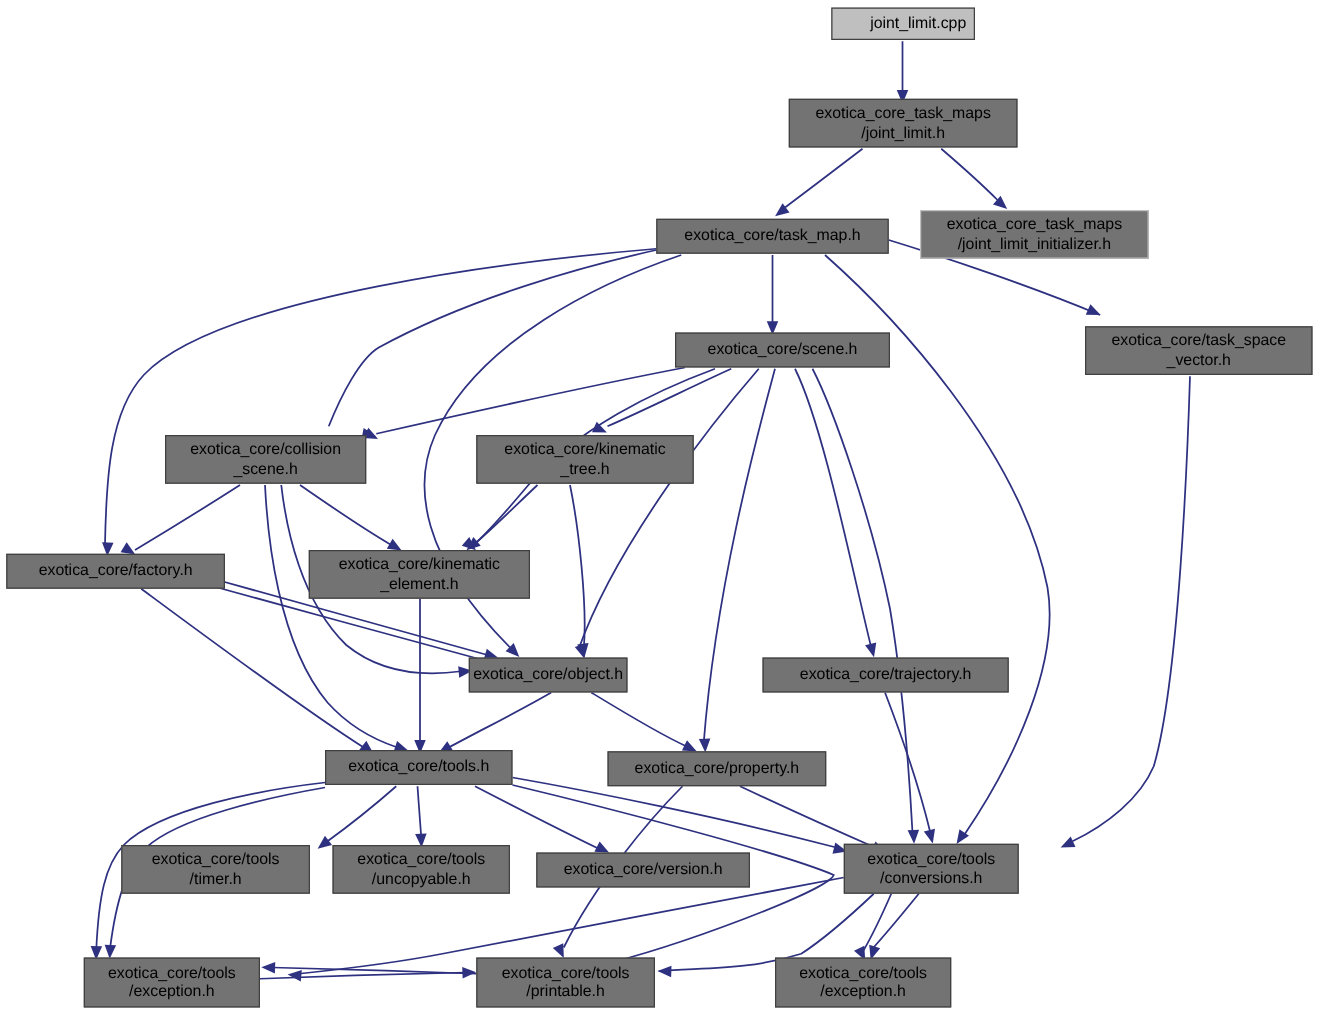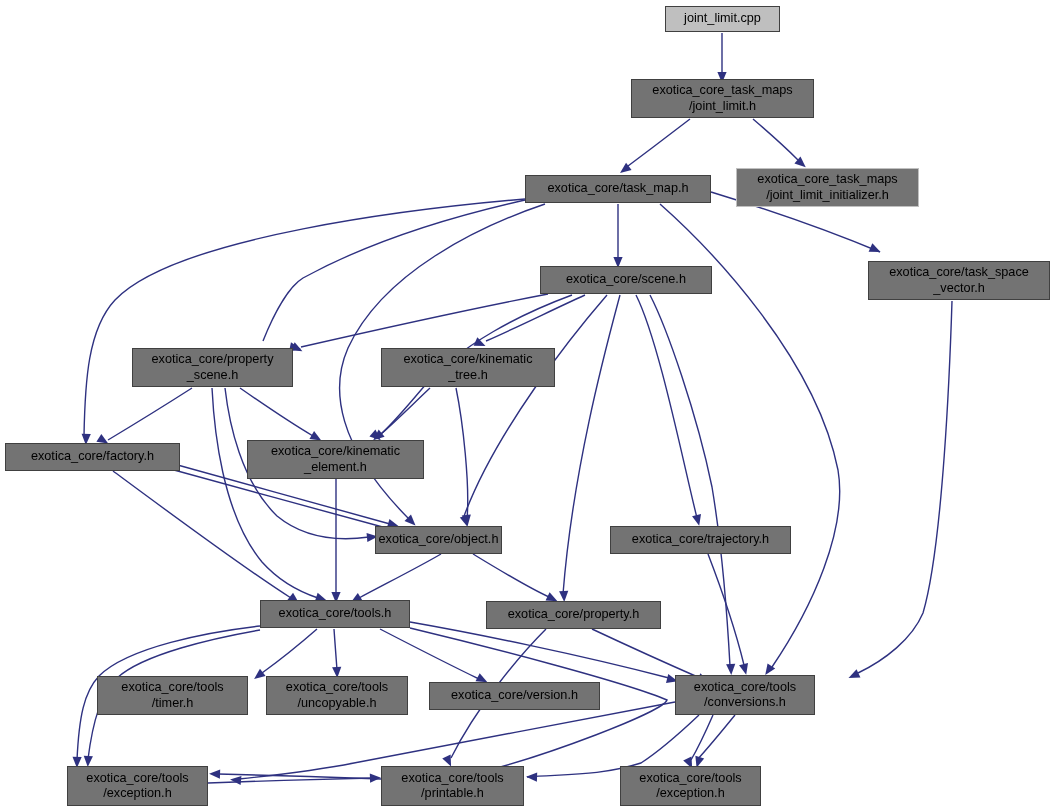--- a/index.html
+++ b/index.html
@@ -150,38 +150,38 @@
       <polygon class="edge-head" fill="#2e3180" points="451.09,766.49 442.27,758.46 450.61,754.57"></polygon>
       <polygon class="edge-head" fill="#2e3180" points="746.20,674.80 739.07,665.24 748.00,663.02"></polygon>
       <polygon class="edge-head" fill="#2e3180" points="692.17,768.45 683.21,760.58 691.48,756.55"></polygon>
       <polygon class="edge-head" fill="#2e3180" points="230.07,779.57 241.43,775.94 240.63,785.11"></polygon>
       <polygon class="edge-head" fill="#2e3180" points="526.05,776.83 537.21,772.61 536.89,781.81"></polygon>
       <polygon class="edge-head" fill="#2e3180" points="696.55,767.73 695.37,755.87 704.17,758.56"></polygon>
       <polygon class="edge-head" fill="#2e3180" points="380.95,777.83 370.11,782.81 369.79,773.61"></polygon>
       <polygon class="edge-head" fill="#2e3180" points="209.05,773.83 220.21,769.61 219.89,778.81"></polygon>
     </svg>
   <div id="node-layer">
-      <div class="node current" style="left: 665px; top: 6px; width: 115px; height: 26px; background: rgb(191, 191, 191);"><span class="node-label">joint_limit.cpp</span></div>
+      <div class="node current" style="left: 665px; top: 6px; width: 115px; height: 26px; background: rgb(191, 191, 191); justify-content: flex-end;"><span class="node-label">joint_limit.cpp</span></div>
       <div class="node" style="left: 631px; top: 79px; width: 183px; height: 39px;"><span class="node-label">exotica_core_task_maps
 /joint_limit.h</span></div>
       <div class="node" style="left: 525px; top: 175px; width: 186px; height: 28px;"><span class="node-label">exotica_core/task_map.h</span></div>
       <div class="node faded" style="left: 736px; top: 168px; width: 183px; height: 39px; border-color: rgb(192, 192, 192);"><span class="node-label">exotica_core_task_maps
 /joint_limit_initializer.h</span></div>
       <div class="node" style="left: 540px; top: 266px; width: 172px; height: 28px;"><span class="node-label">exotica_core/scene.h</span></div>
       <div class="node" style="left: 868px; top: 261px; width: 182px; height: 39px;"><span class="node-label">exotica_core/task_space
 _vector.h</span></div>
-      <div class="node" style="left: 132px; top: 348px; width: 161px; height: 39px;"><span class="node-label">exotica_core/property
+      <div class="node" style="left: 132px; top: 348px; width: 161px; height: 39px;"><span class="node-label">exotica_core/collision
 _scene.h</span></div>
       <div class="node" style="left: 381px; top: 348px; width: 174px; height: 39px;"><span class="node-label">exotica_core/kinematic
 _tree.h</span></div>
       <div class="node" style="left: 5px; top: 443px; width: 175px; height: 28px;"><span class="node-label">exotica_core/factory.h</span></div>
       <div class="node" style="left: 247px; top: 440px; width: 177px; height: 39px;"><span class="node-label">exotica_core/kinematic
 _element.h</span></div>
       <div class="node" style="left: 375px; top: 526px; width: 127px; height: 28px;"><span class="node-label">exotica_core/object.h</span></div>
-      <div class="node" style="left: 610px; top: 526px; width: 181px; height: 28px; justify-content: center;"><span class="node-label">exotica_core/trajectory.h</span></div>
+      <div class="node" style="left: 610px; top: 526px; width: 197px; height: 28px; justify-content: center;"><span class="node-label">exotica_core/trajectory.h</span></div>
       <div class="node" style="left: 260px; top: 600px; width: 150px; height: 28px;"><span class="node-label">exotica_core/tools.h</span></div>
       <div class="node" style="left: 486px; top: 601px; width: 175px; height: 28px;"><span class="node-label">exotica_core/property.h</span></div>
       <div class="node" style="left: 97px; top: 676px; width: 151px; height: 39px;"><span class="node-label">exotica_core/tools
 /timer.h</span></div>
       <div class="node" style="left: 266px; top: 676px; width: 142px; height: 39px;"><span class="node-label">exotica_core/tools
 /uncopyable.h</span></div>
       <div class="node" style="left: 429px; top: 682px; width: 171px; height: 28px; text-align: right;"><span class="node-label">exotica_core/version.h</span></div>
       <div class="node" style="left: 675px; top: 675px; width: 140px; height: 40px;"><span class="node-label">exotica_core/tools
 /conversions.h</span></div>
       <div class="node" style="left: 67px; top: 766px; width: 141px; height: 40px;"><span class="node-label">exotica_core/tools

